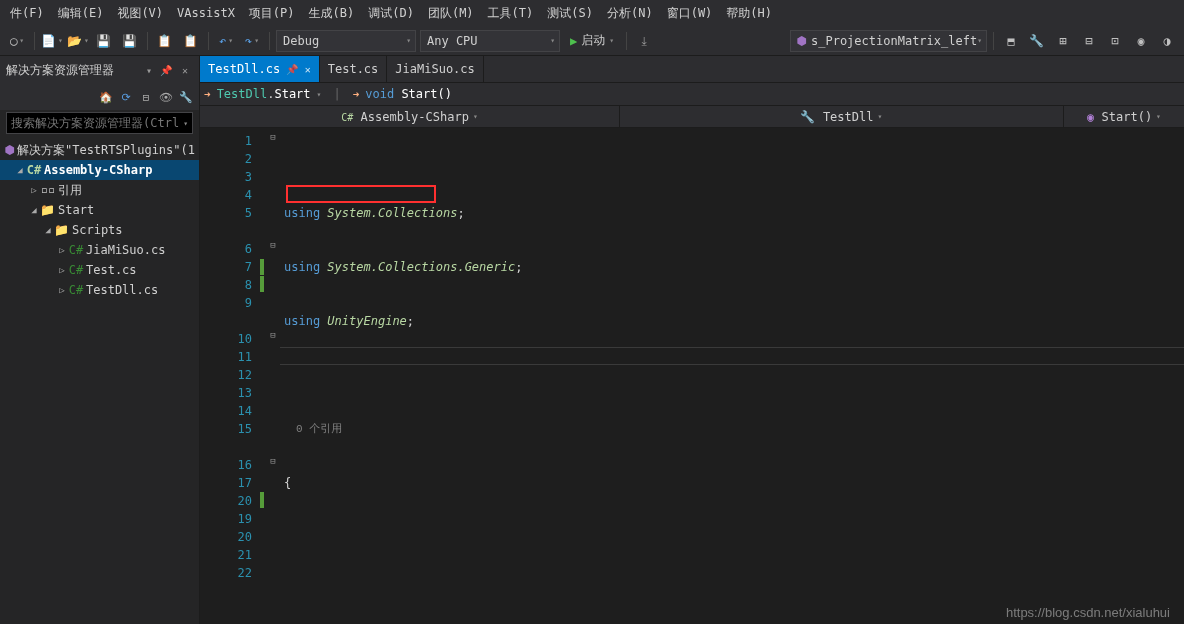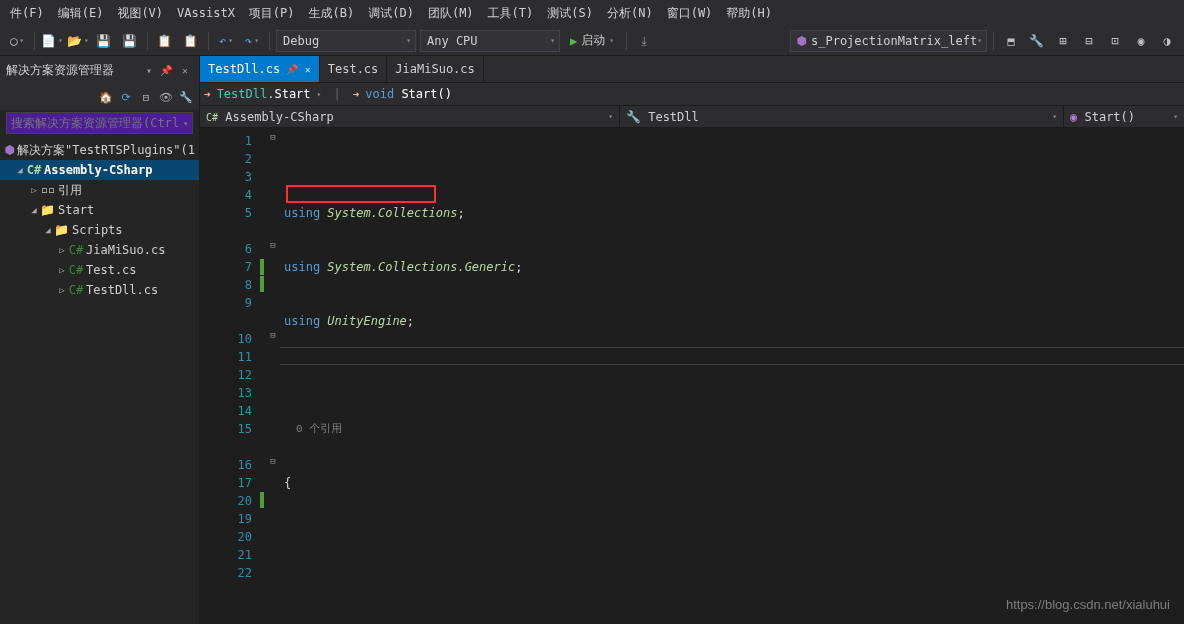--- a/index.html
+++ b/index.html
@@ -16,59 +16,59 @@
 .tb-combo .arrow { font-size:8px; color:#888; }
 .run-btn { display:flex; align-items:center; gap:4px; padding:0 6px; height:22px; cursor:pointer; }
 .run-btn .play { color:#4ec04e; }
 .main { display:flex; height:calc(100% - 56px); }
 .sidebar { width:200px; background:#252526; border-right:1px solid #1c1c1c; display:flex; flex-direction:column; }
 .sidebar-title { height:28px; background:#2d2d30; display:flex; align-items:center; padding:0 6px; justify-content:space-between; }
 .sidebar-title .icons { display:flex; gap:2px; }
 .sidebar-title .icons span { width:16px; height:16px; display:flex; align-items:center; justify-content:center; font-size:10px; cursor:pointer; color:#999; }
 .sidebar-tools { height:26px; background:#2d2d30; display:flex; align-items:center; justify-content:flex-end; padding:0 4px; gap:2px; }
 .sidebar-tools span { width:18px; height:18px; display:flex; align-items:center; justify-content:center; font-size:11px; cursor:pointer; color:#aaa; }
-.search-box { margin:2px 6px; background:#4c1d95; border:1px solid #434346; height:22px; display:flex; align-items:center; padding:0 4px; }
+.search-box { margin:2px 6px; background:#000000; border:1px solid #434346; height:22px; display:flex; align-items:center; padding:0 4px; }
 .search-box input { background:transparent; border:none; outline:none; color:#ccc; flex:1; font-size:12px; }
 .tree { flex:1; overflow:auto; padding:4px 0; }
 .tree-item { display:flex; align-items:center; height:20px; padding:0 4px; cursor:pointer; white-space:nowrap; }
 .tree-item.selected { background:#094771; color:#fff; font-weight:bold; }
 .tree-item .expander { width:12px; font-size:9px; color:#aaa; text-align:center; }
 .tree-item .icon { width:16px; text-align:center; margin-right:2px; }
 .ind-1 { padding-left:14px; } .ind-2 { padding-left:28px; } .ind-3 { padding-left:42px; } .ind-4 { padding-left:56px; }
 .editor-area { flex:1; display:flex; flex-direction:column; background:#1e1e1e; }
 .tabs { height:26px; background:#2d2d30; display:flex; align-items:flex-end; }
 .tab { height:26px; padding:0 8px; display:flex; align-items:center; gap:6px; background:#2d2d30; cursor:pointer; border-right:1px solid #1c1c1c; }
 .tab.active { background:#007acc; color:#fff; }
 .tab .close, .tab .pin { font-size:10px; opacity:.8; }
 .nav-bar { height:24px; background:#2d2d30; border-top:1px solid #1c1c1c; border-bottom:1px solid #1c1c1c; display:flex; align-items:center; padding:0 4px; gap:6px; }
 .nav-bar .arrow-ico { color:#ffb080; font-size:11px; }
 .nav-bar .cls { color:#4ec9b0; }
 .nav-bar .mth { color:#ffffff; }
 .nav-bar .sep { color:#666; margin:0 6px; }
 .nav-bar2 { height:22px; background:#2d2d30; border-bottom:1px solid #1c1c1c; display:flex; align-items:center; }
-.nav-combo { flex:1; padding:0 6px; display:flex; align-items:center; gap:4px; border-right:1px solid #1c1c1c; cursor:pointer; height:100%; justify-content:space-between; }
+.nav-combo { flex:1; padding:0 6px; display:flex; align-items:center; gap:4px; border-right:1px solid #1c1c1c; cursor:pointer; height:100%; justify-content:center; }
 .nav-combo:last-child { border-right:none; }
 .nav-combo .arrow { font-size:8px; color:#888; }
 .nv-ico { color:#b8d7a3; font-size:10px; }
 .code-area { flex:1; display:flex; overflow:hidden; font-family:Consolas,monospace; font-size:14px; background:#1e1e1e; position:relative; }
 .gutter { width:60px; text-align:right; padding:4px 8px 0 0; color:#2b91af; user-select:none; line-height:18px; background:#1e1e1e; }
 .gutter div { height:18px; }
 .fold-col { width:14px; padding-top:4px; }
 .fold-col div { height:18px; color:#999; font-size:9px; text-align:center; cursor:pointer; }
 .mark-col { width:6px; padding-top:4px; }
 .mark-col div { height:18px; }
 .mark-col .m { background:#569c3a; width:4px; height:16px; margin:1px 0; }
 .code { flex:1; padding:4px 0 0 4px; line-height:18px; white-space:pre; color:#d4d4d4; position:relative; }
 .code div { height:18px; }
 .kw { color:#569cd6; }
 .cls-t { color:#b8d7a3; font-style:italic; }
 .ref-hint { color:#808080; font-size:11px; padding-left:12px;font-family:Liberation Mono, monospace; }
 .highlight-box { position:absolute; border:2px solid #ff3030; top:57px; left:6px; width:150px; height:19px; pointer-events:none; }
 .cursor-line { position:absolute; left:0; right:0; top:219px; height:18px; border-top:1px solid #3a3a3a; border-bottom:1px solid #3a3a3a; pointer-events:none; z-index:0; }
-.watermark { position:absolute; right:14px; bottom:12px; color:#bababa; opacity:.6; font-size:13px; font-family:Arial; }
+.watermark { position:absolute; right:14px; bottom:4px; color:#bababa; opacity:.6; font-size:13px; font-family:Arial; }
 .icon-folder { color:#dcb67a; }
 .icon-ref { color:#c0c0c0; }
 .icon-sln { color:#a074c4; }
 .disk-ico { color:#75beff; }
 </style>
 </head>
 <body>
 
 <div class="menubar">
   <span class="menu-item">件(F)</span>

